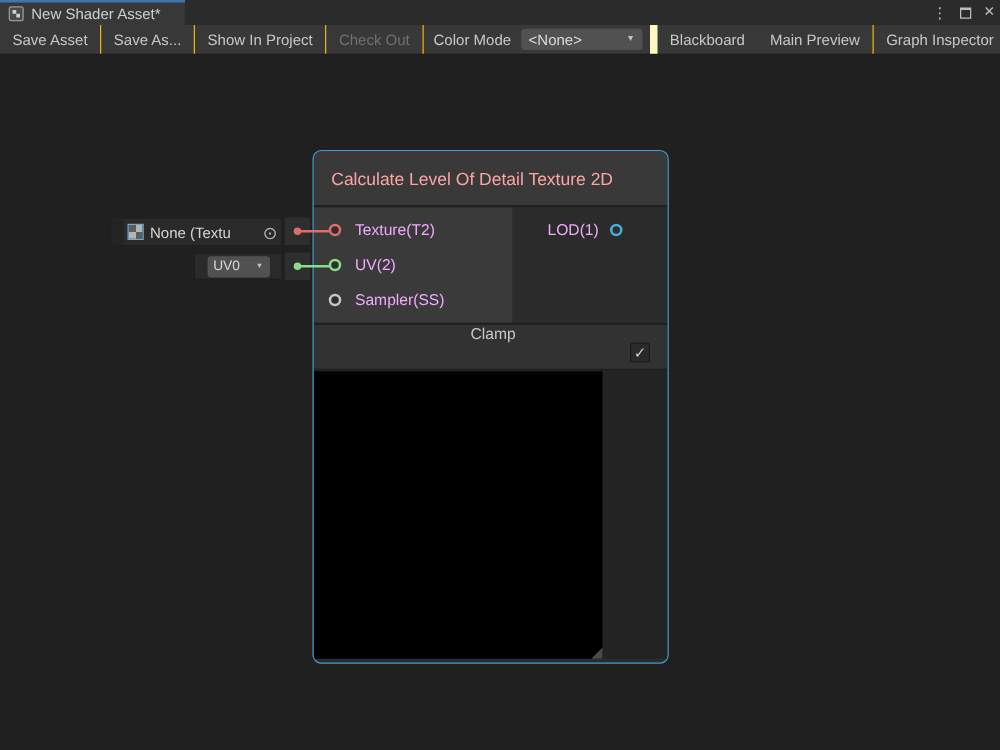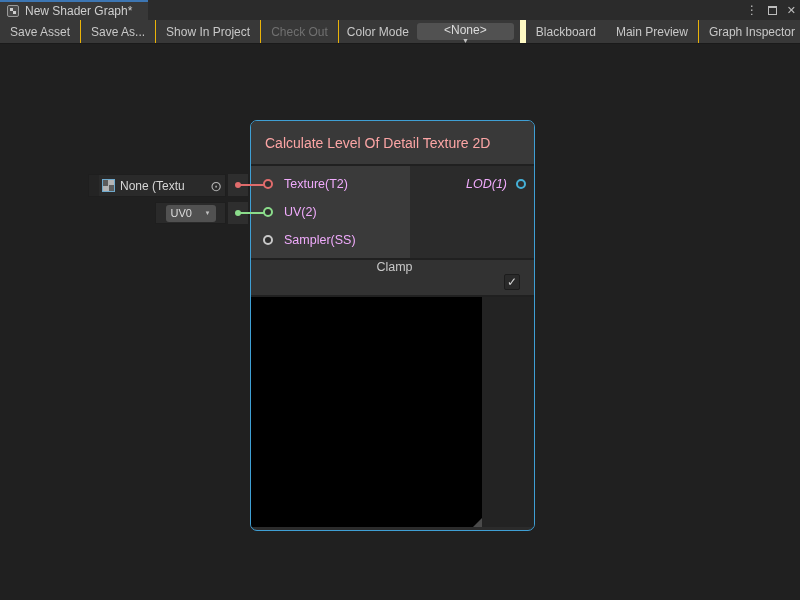--- a/index.html
+++ b/index.html
@@ -26,37 +26,37 @@
   .toolbar { position:absolute; left:0; top:20px; width:800px; height:24px; background:#383838;
              border-bottom:1px solid #1a1a1a; display:flex; align-items:stretch;
              font-size:12px; color:#c8c8c8; }
   .tbtn { display:flex; align-items:center; padding:0 10px; border-right:1px solid #eab308;
           white-space:nowrap; cursor:default; }
   .tbtn.disabled { color:#707070; }
   .toolbar-right { margin-left:auto; display:flex; align-items:stretch; }
   .tlabel { display:flex; align-items:center; padding:0 8px; white-space:nowrap; }
   .tdropdown { width:97px; margin:3px 6px 3px 0; background:#515151; border-radius:3px;
                display:flex; align-items:center; padding:0 6px; justify-content:space-between;
-               color:#dcdcdc; cursor:default;flex-direction:column; }
+               color:#dcdcdc; cursor:default; }
   .tdropdown .arrow { font-size:7px; color:#c2c2c2; }
   .tbtn.left-sep { border-left:6px solid #fef9c3; border-right:none; }
 
   
   .canvas { position:absolute; left:0; top:44px; width:800px; height:556px; background:#202020; }
 
   
   .node { position:absolute; left:250px; top:76px; width:285px; height:411px;
           border:1px solid #3f9fd4; border-radius:7px; background:#2b2b2b; overflow:hidden; }
   .node-title { height:45px; background:#393939; display:flex; align-items:center;
                 padding-left:14px; font-size:14px; color:#fca5a5; border-bottom:2px solid #202020; }
   .ports { display:flex; height:92px; }
   .inputs { width:159px; background:#3a3a3a; padding-top:4px; }
   .outputs { flex:1; background:#2b2b2b; padding-top:4px; }
   .port-row { height:28px; display:flex; align-items:center; padding-left:12px; gap:11px; }
-  .port-row.out { justify-content:flex-end; padding-right:8px; padding-left:0; gap:9px;font-style:italic; }
+  .port-row.out { justify-content:center; padding-right:8px; padding-left:0; gap:9px; }
   .ring { width:10px; height:10px; border:2px solid #c8c8c8; border-radius:50%;
           background:#2e2e2e; flex:0 0 auto; }
   .plabel { font-size:12.5px; color:#f0abfc; white-space:nowrap; }
   .hr { height:2px; background:#202020; }
   .clamp-row { height:35px; background:#323232; display:flex; align-items:center;
                padding:0 14px 0 18px;flex-direction:column; }
   .clamp-label { font-size:12.5px; color:#c8c8c8; }
   .checkbox { margin-left:auto; width:16px; height:16px; background:#2a2a2a;
               border:1px solid #1c1c1c; border-radius:2px; display:flex; align-items:center;
               justify-content:center; color:#d2d2d2; font-size:12px; line-height:1; cursor:default; }
@@ -91,21 +91,21 @@
   .wire-2 { left:240px; top:168px; width:24px; }
 </style>
 </head>
 <body>
 
 <div class="window">
 
   <div class="tabbar">
     <div class="tab">
       <span class="tab-icon"></span>
-      <span class="tab-label">New Shader Graph*</span>
+      <span class="tab-label">New Shader Asset*</span>
     </div>
     <div class="win-controls">
       <span class="menu-glyph">⋮</span>
       <span class="max-box"></span>
       <span class="close-glyph">✕</span>
     </div>
   </div>
 
   <div class="toolbar">
     <div class="tbtn">Save Asset</div>

